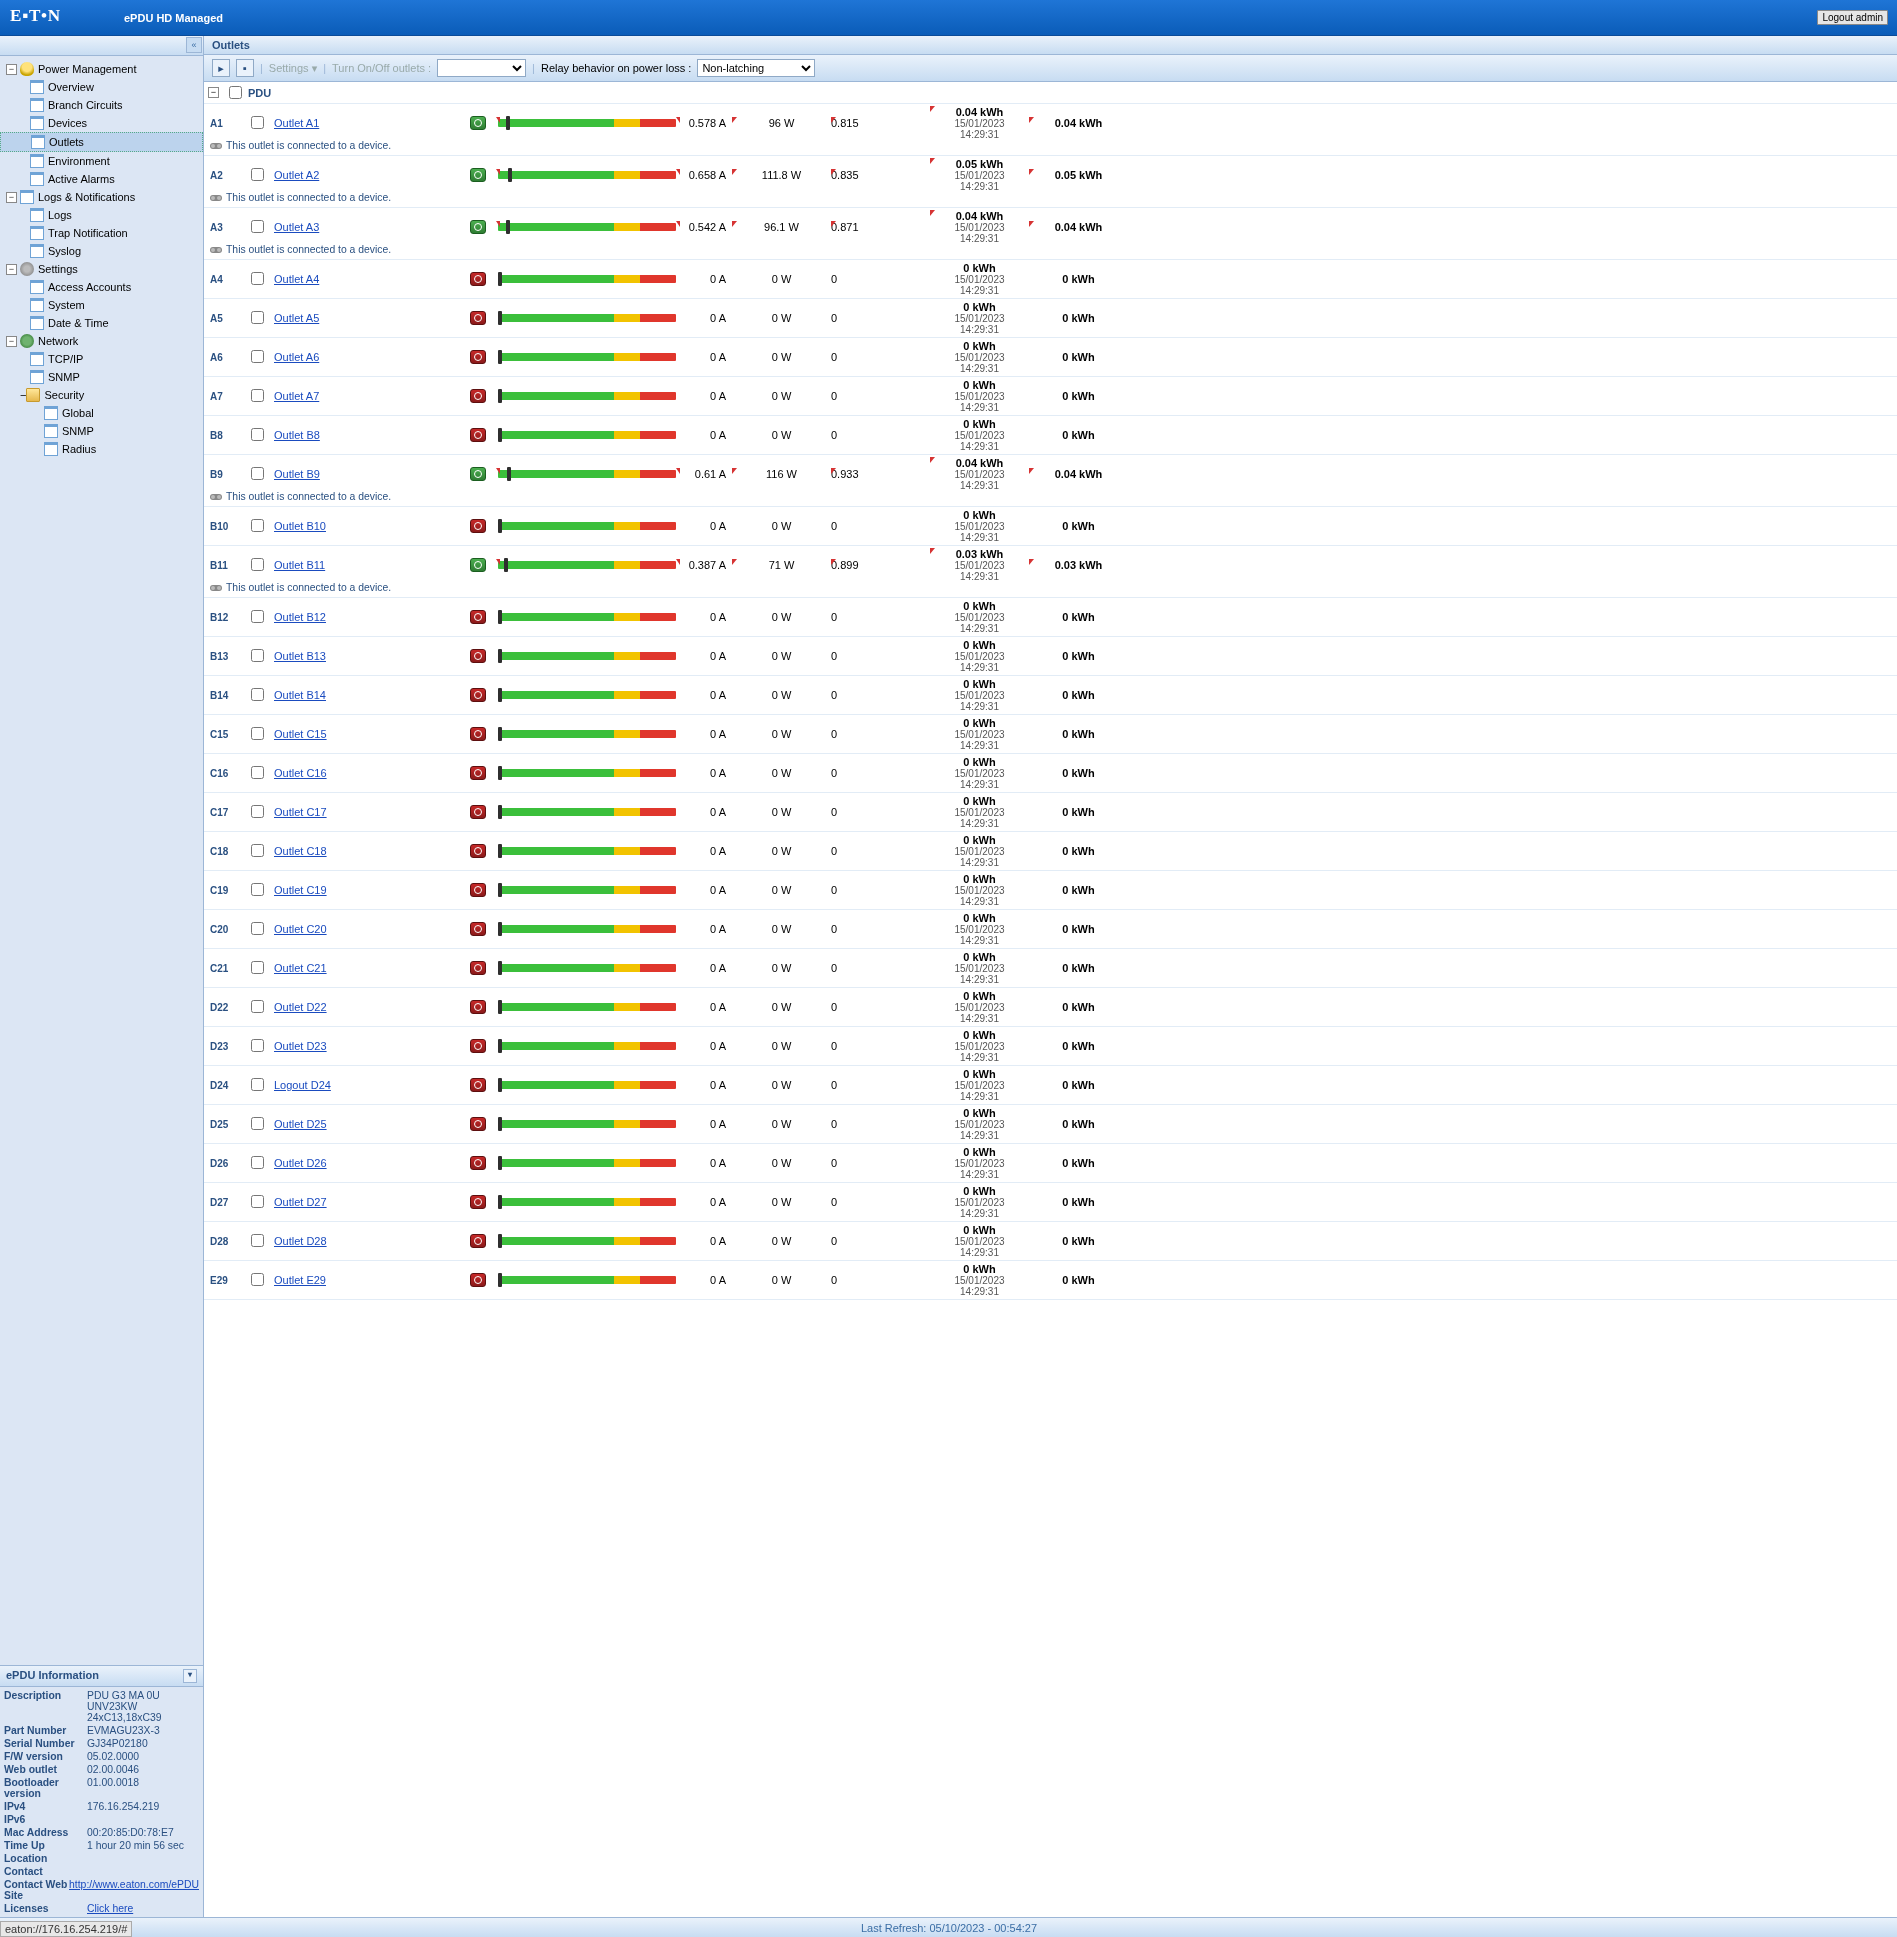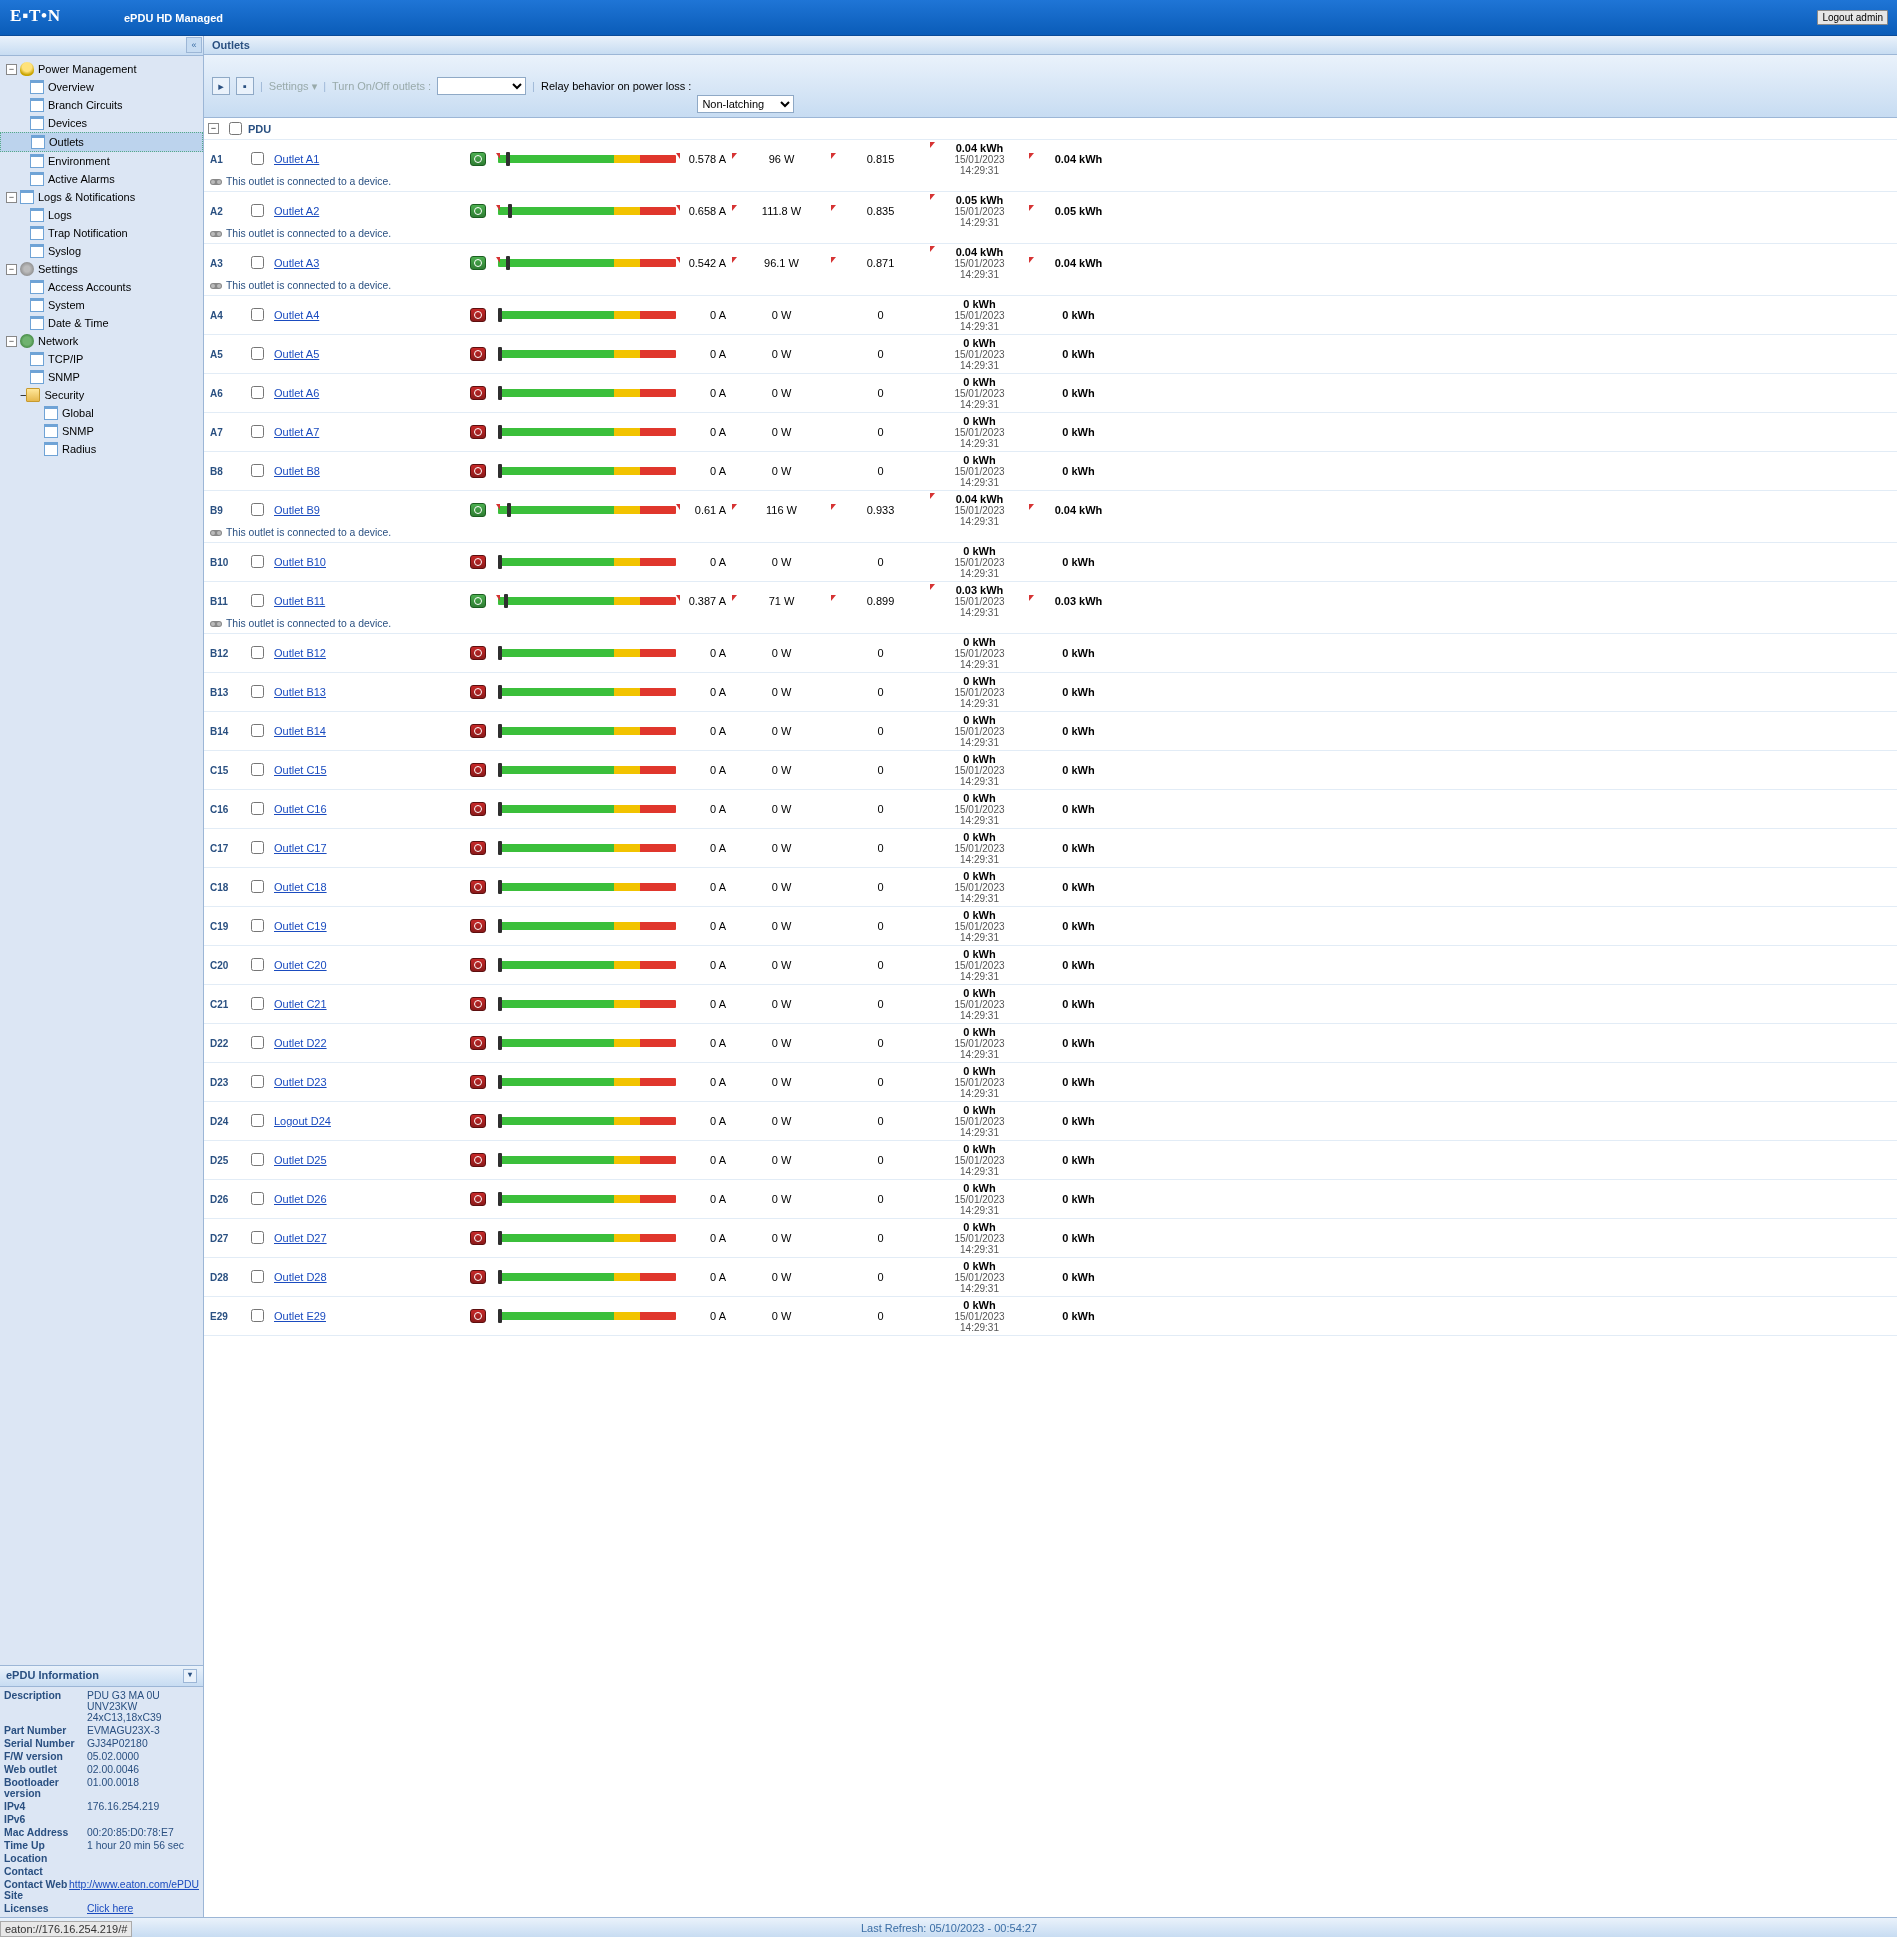--- a/index.html
+++ b/index.html
@@ -37,21 +37,21 @@
 .info-body a { color: #1a4bbf; text-decoration: underline; }
 
 .right-col { position: absolute; top: 36px; left: 204px; right: 0; bottom: 20px; display: flex; flex-direction: column; background: #dce6f4; }
 .panel-title { background: linear-gradient(#eaf2fb,#c7dcf2); padding: 3px 8px; font-weight: bold; color: #2a5081; border-bottom: 1px solid #9cb6d6; }
 .toolbar { background: linear-gradient(#eaf2fb,#c7dcf2); padding: 4px 8px; border-bottom: 1px solid #9cb6d6; display: flex; align-items: center; gap: 6px; font-size: 11px; }
 .tb-btn { width: 18px; height: 18px; border: 1px solid #8fa9c6; background: #eaf2fb; color: #2a5081; font-size: 11px; text-align: center; line-height: 16px; cursor: pointer; }
 .tb-sep { color: #9cb6d6; }
 .tb-disabled { color: #9aa; }
 .toolbar select { border: 1px solid #8fa9c6; background: #fff; font-size: 11px; height: 18px; }
 .toolbar .sel1 { width: 89px; }
-.toolbar .sel2 { width: 97px; margin-top: 36px; }
+.toolbar .sel2 { width: 118px; }
 
 .grid-hdr { display: flex; background: #fff; border-bottom: 1px solid #c7d6e8; font-weight: normal; color: #333; font-size: 11px; height: 30px; align-items: center; }
 .grid-hdr > div { border-right: 1px solid #e2ecf6; height: 100%; display: flex; align-items: center; justify-content: center; text-align: center; }
 
 .c-idchk { width: 257px; }
 .c-ap { width: 99px; }
 .c-pf { width: 99px; }
 .c-es { width: 99px; flex-direction: column; }
 .c-te { width: 99px; }
 
@@ -73,21 +73,21 @@
 .state-ico::after { content: ""; width: 6px; height: 6px; border: 1.5px solid #fff; border-radius: 50%; position: relative; }
 .obar-wrap { width: 188px; padding: 0 4px; position: relative; }
 .obar { height: 8px; display: flex; width: 178px; border-radius: 1px; overflow: hidden; }
 .obar .g { background: #3bbf3b; }
 .obar .y { background: #f2c300; }
 .obar .r { background: #e0362c; }
 .obar-mark { position: absolute; top: -3px; width: 4px; height: 14px; background: #2f2f2f; border-radius: 1px; }
 .warn-tick { position: absolute; top: -2px; width: 0; height: 0; border-left: 4px solid transparent; border-right: 0 solid transparent; border-top: 6px solid #d63333; }
 .ocur { width: 50px; text-align: right; padding-right: 6px; }
 .oap { width: 99px; text-align: center; position: relative; }
-.opf { width: 99px; text-align: center; position: relative; }
+.opf { width: 99px; text-align: left; position: relative; }
 .oes { width: 99px; text-align: center; position: relative; }
 .oes .kwh { font-weight: bold; }
 .oes .ts { font-size: 10px; color: #555; }
 .ote { width: 99px; text-align: center; font-weight: bold; position: relative; }
 .cell-tick { position: absolute; top: 0; left: 0; width: 0; height: 0; border-left: 0 solid transparent; border-right: 5px solid transparent; border-top: 6px solid #d63333; }
 .conn-note { padding: 0 0 2px 6px; color: #2a5081; font-size: 10.4px; display: flex; align-items: center; }
 .conn-ico { width: 12px; height: 6px; background: #888; border-radius: 3px; margin-right: 4px; position: relative; }
 .conn-ico::before, .conn-ico::after { content: ""; position: absolute; width: 4px; height: 4px; background: #bbb; border-radius: 50%; top: 1px; }
 .conn-ico::before { left: 1px; } .conn-ico::after { right: 1px; }
 

